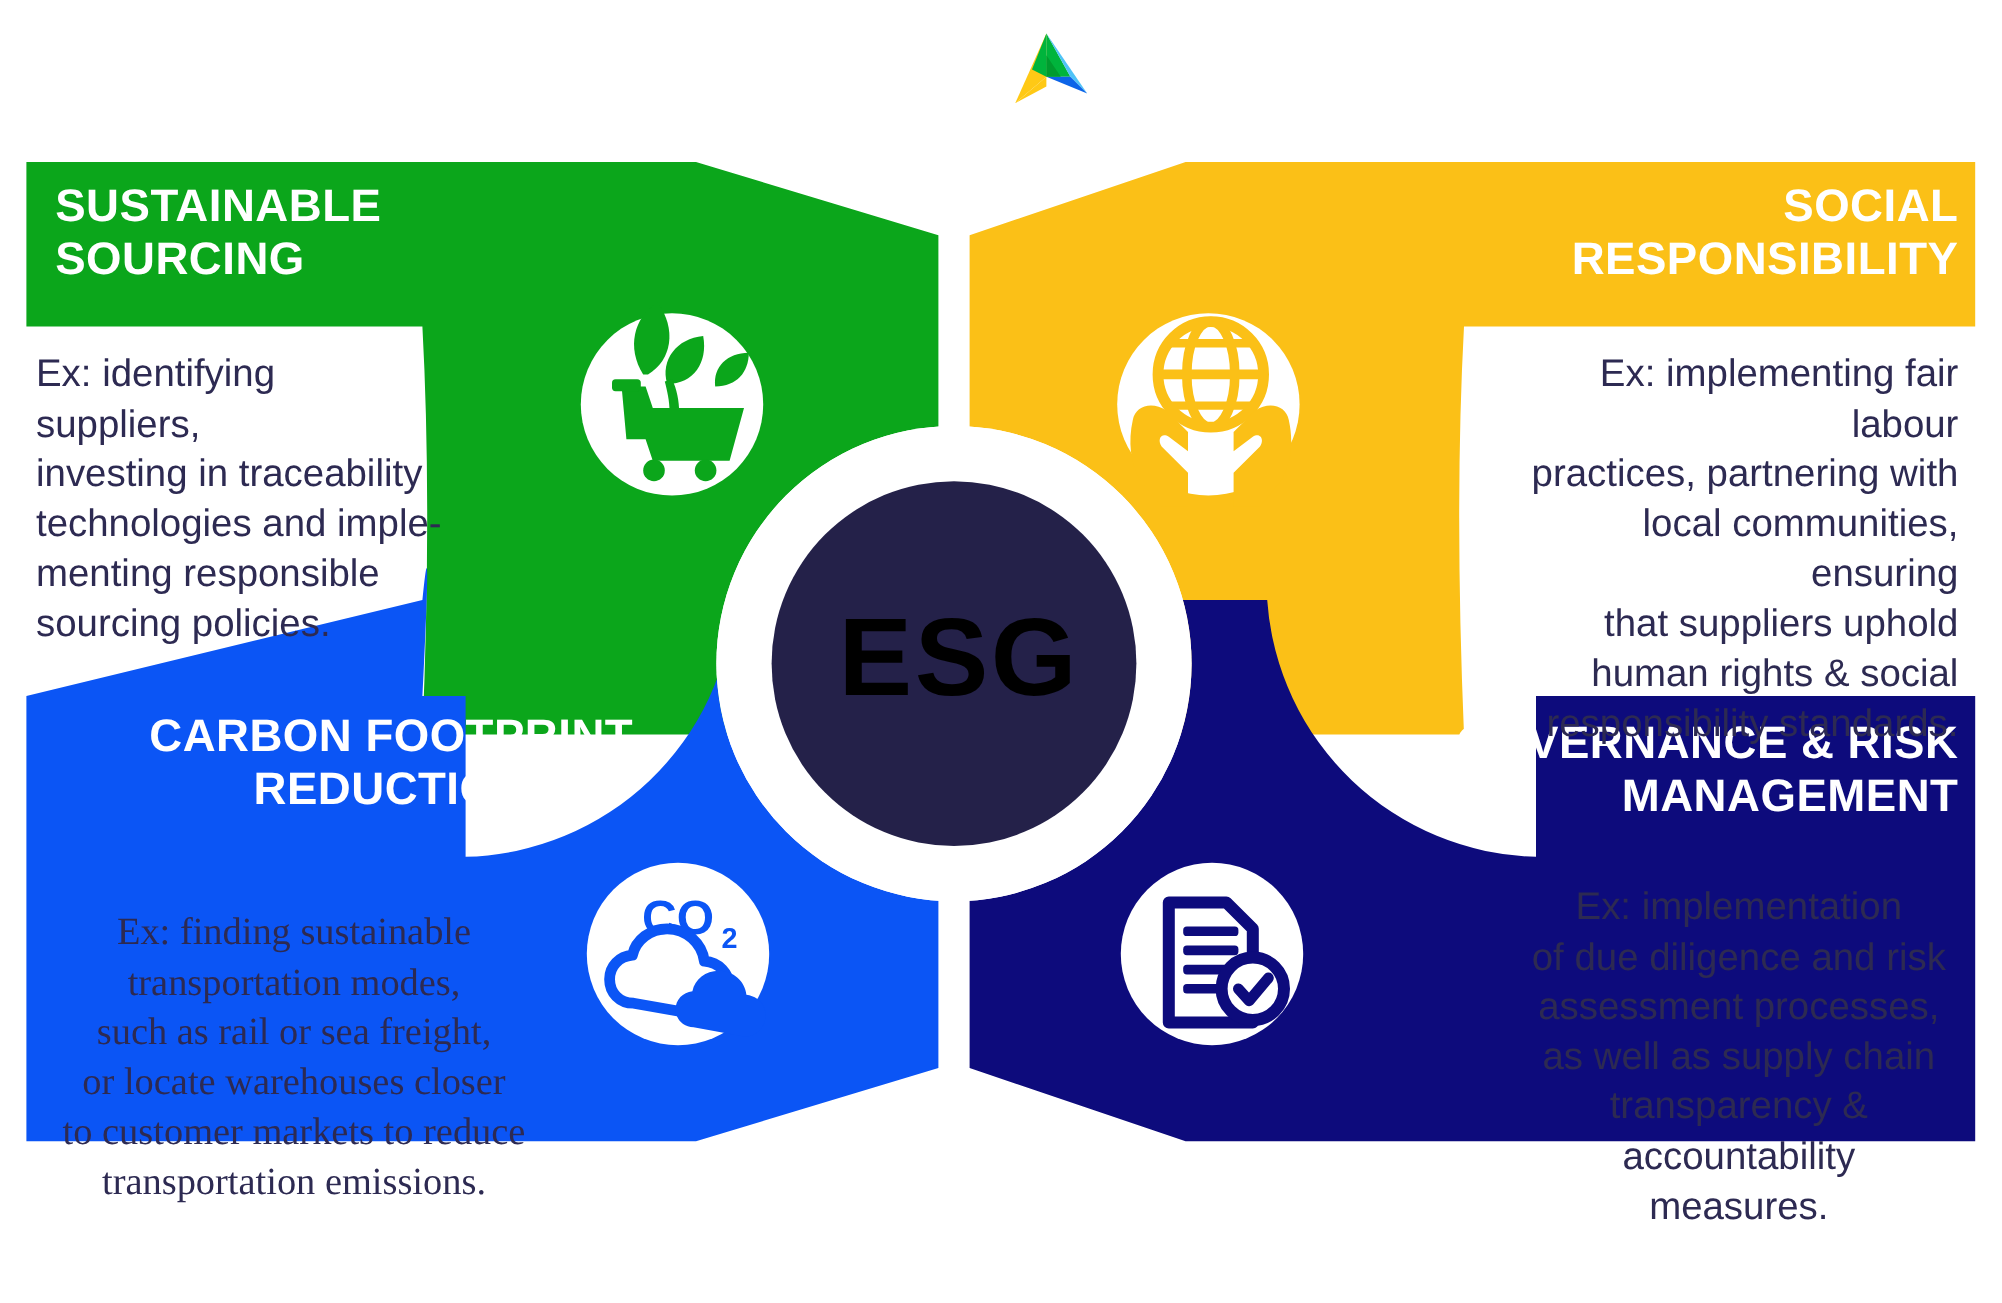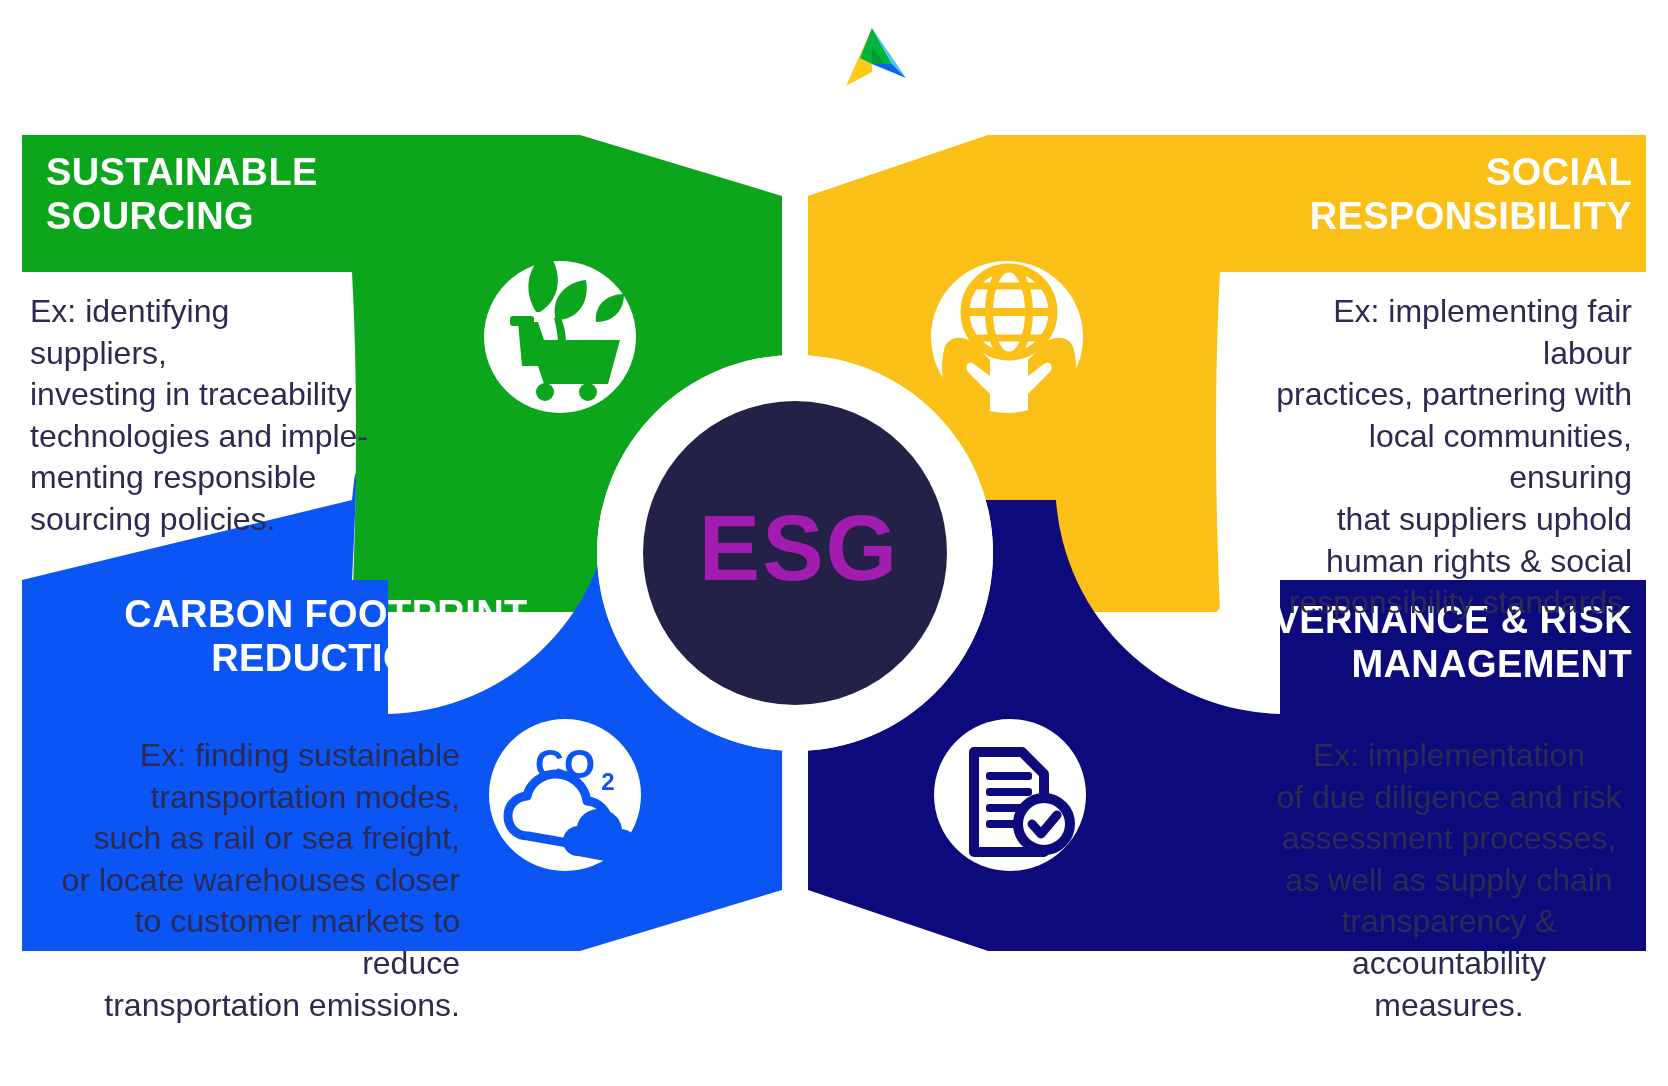--- a/index.html
+++ b/index.html
@@ -73,31 +73,31 @@
   .body-text {
     position: absolute;
     color: #2d2a52;
     font-size: 32px;
     line-height: 1.30;
     white-space: pre-line;
     margin-left: 12px;
   }
   .body-text.b-tl { left: 18px;  top: 291px; width: 340px; text-align: left;  }
   .body-text.b-tr { right: 36px; top: 291px; width: 392px; text-align: right; }
-  .body-text.b-bl { left: 18px;  top: 735px; width: 430px; text-align: right;  }
+  .body-text.b-bl { left: 18px;  top: 756px; width: 430px; text-align: center; font-family: Liberation Serif, serif;  }
   .body-text.b-br { right: 24px; top: 735px; width: 390px; text-align: center; }
 
   
   .center-label {
     position: absolute;
     left: 634px;
     top: 502px;
     width: 330px;
     text-align: center;
-    color: #a21caf;
+    color: #000000;
     font-size: 92px;
     font-weight: bold;
     letter-spacing: 2px;
     line-height: 1;
   }
 </style>
 </head>
 <body>
 
 <div id="stage">

